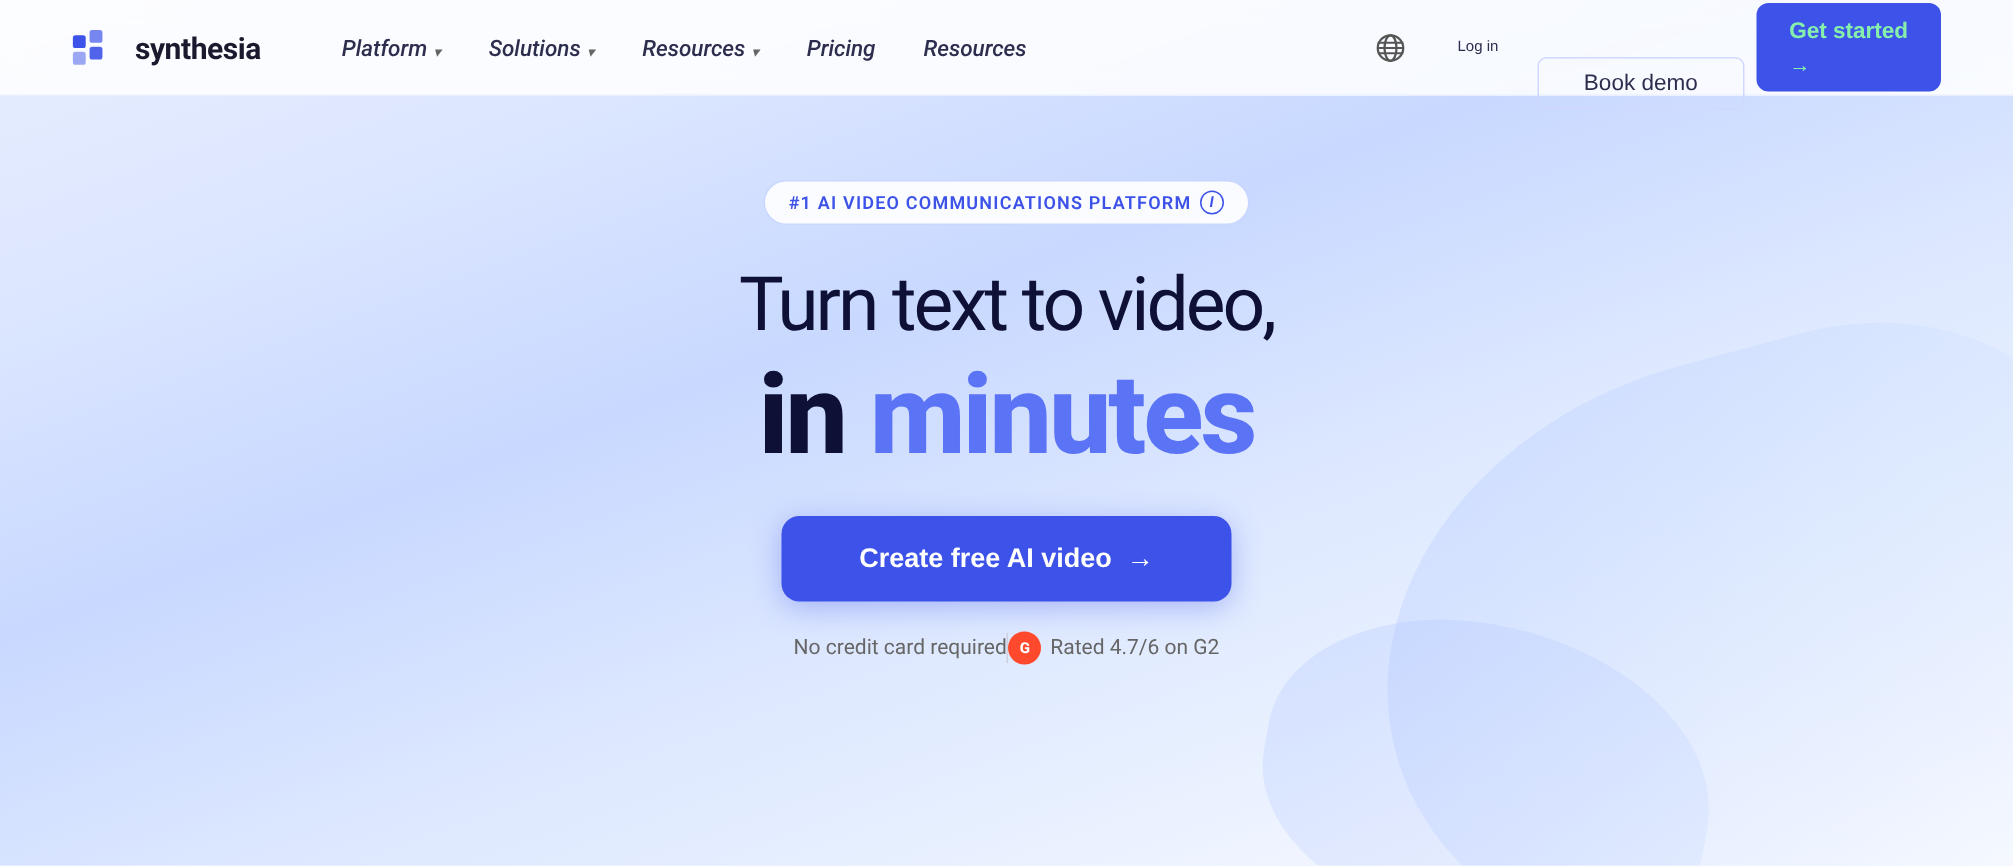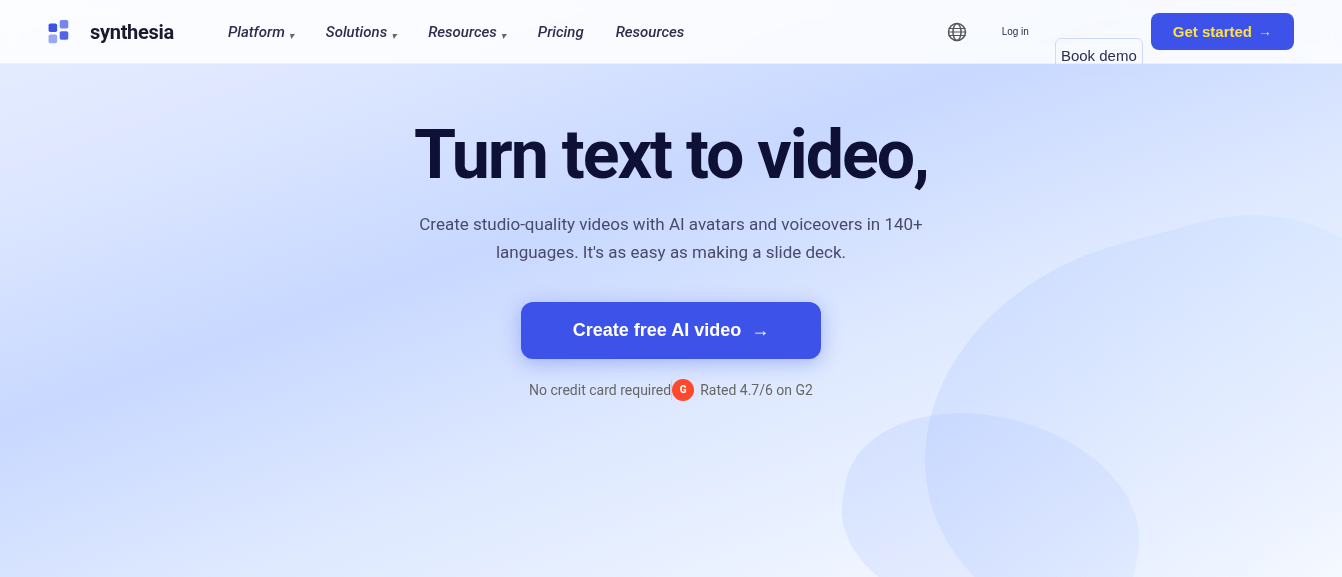--- a/index.html
+++ b/index.html
@@ -136,45 +136,46 @@
       cursor: pointer;
       color: #2d2d4e;
       font-size: 10px;
       font-weight: 500;
       border: none;
       background: transparent;
       transition: background 0.15s;
     }
 
     .book-demo-btn {
-      padding: 8px 5px;
+      padding: 8px 30px;
       border-radius: 6px;
       cursor: pointer;
       color: #2d2d4e;
       font-size: 15px;
       font-weight: 500;
       border: 1px solid #d0d8ff;
       background: transparent;
       transition: background 0.15s;
       margin-top: 48px;
     }
 
     .get-started-btn {
       display: flex;
       align-items: flex-start;
       gap: 6px;
       padding: 10px 22px;
       border-radius: 8px;
       cursor: pointer;
-      color: #fde047;
+      color: #86efac;
       font-size: 15px;
       font-weight: 600;
       border: none;
       background: #3d52e8;
       transition: background 0.15s;
+      flex-direction: column;
     }
 
     .get-started-btn .arrow {
       font-size: 14px;
     }
 
     
     .hero {
       display: flex;
       flex-direction: column;
@@ -209,26 +210,26 @@
       display: inline-flex;
       align-items: center;
       justify-content: center;
       font-size: 10px;
       font-style: italic;
       font-weight: 700;
       color: #3d52e8;
     }
 
     .hero-headline {
-      font-size: 68px;
-      font-weight: 700;
+      font-size: 50px;
+      font-weight: 400;
       color: #0f1035;
       line-height: 1.05;
       letter-spacing: -2px;
-      margin-bottom: 20px;
+      margin-bottom: 8px;
       max-width: 900px;
     }
 
     .hero-headline-line2 {
       font-size: 74px;
       font-weight: 800;
       line-height: 1.05;
       letter-spacing: -2px;
       margin-bottom: 28px;
       max-width: 900px;
@@ -357,25 +358,31 @@
       <button class="login-btn">Log in</button>
       <button class="book-demo-btn">Book demo</button>
       <button class="get-started-btn">
         <span>Get started</span>
         <span class="arrow">→</span>
       </button>
     </div>
   </nav>
 
   <section class="hero">
+    <div class="badge">
+      <span>#1 AI VIDEO COMMUNICATIONS PLATFORM</span>
+      <span class="info-icon">i</span>
+    </div>
 
     <div class="hero-headline">Turn text to video,</div>
 
-
-    <p class="hero-subtext">Create studio-quality videos with AI avatars and voiceovers in 140+ languages. It's as easy as making a slide deck.</p>
+    <div class="hero-headline-line2">
+      <span class="plain">in </span><span class="accent">minutes</span>
+    </div>
+
 
     <button class="cta-btn">
       <span>Create free AI video</span>
       <span class="arrow">→</span>
     </button>
 
     <div class="social-proof">
       <span>No credit card required</span>
       <div class="social-proof-divider"></div>
       <div class="g2-badge">

